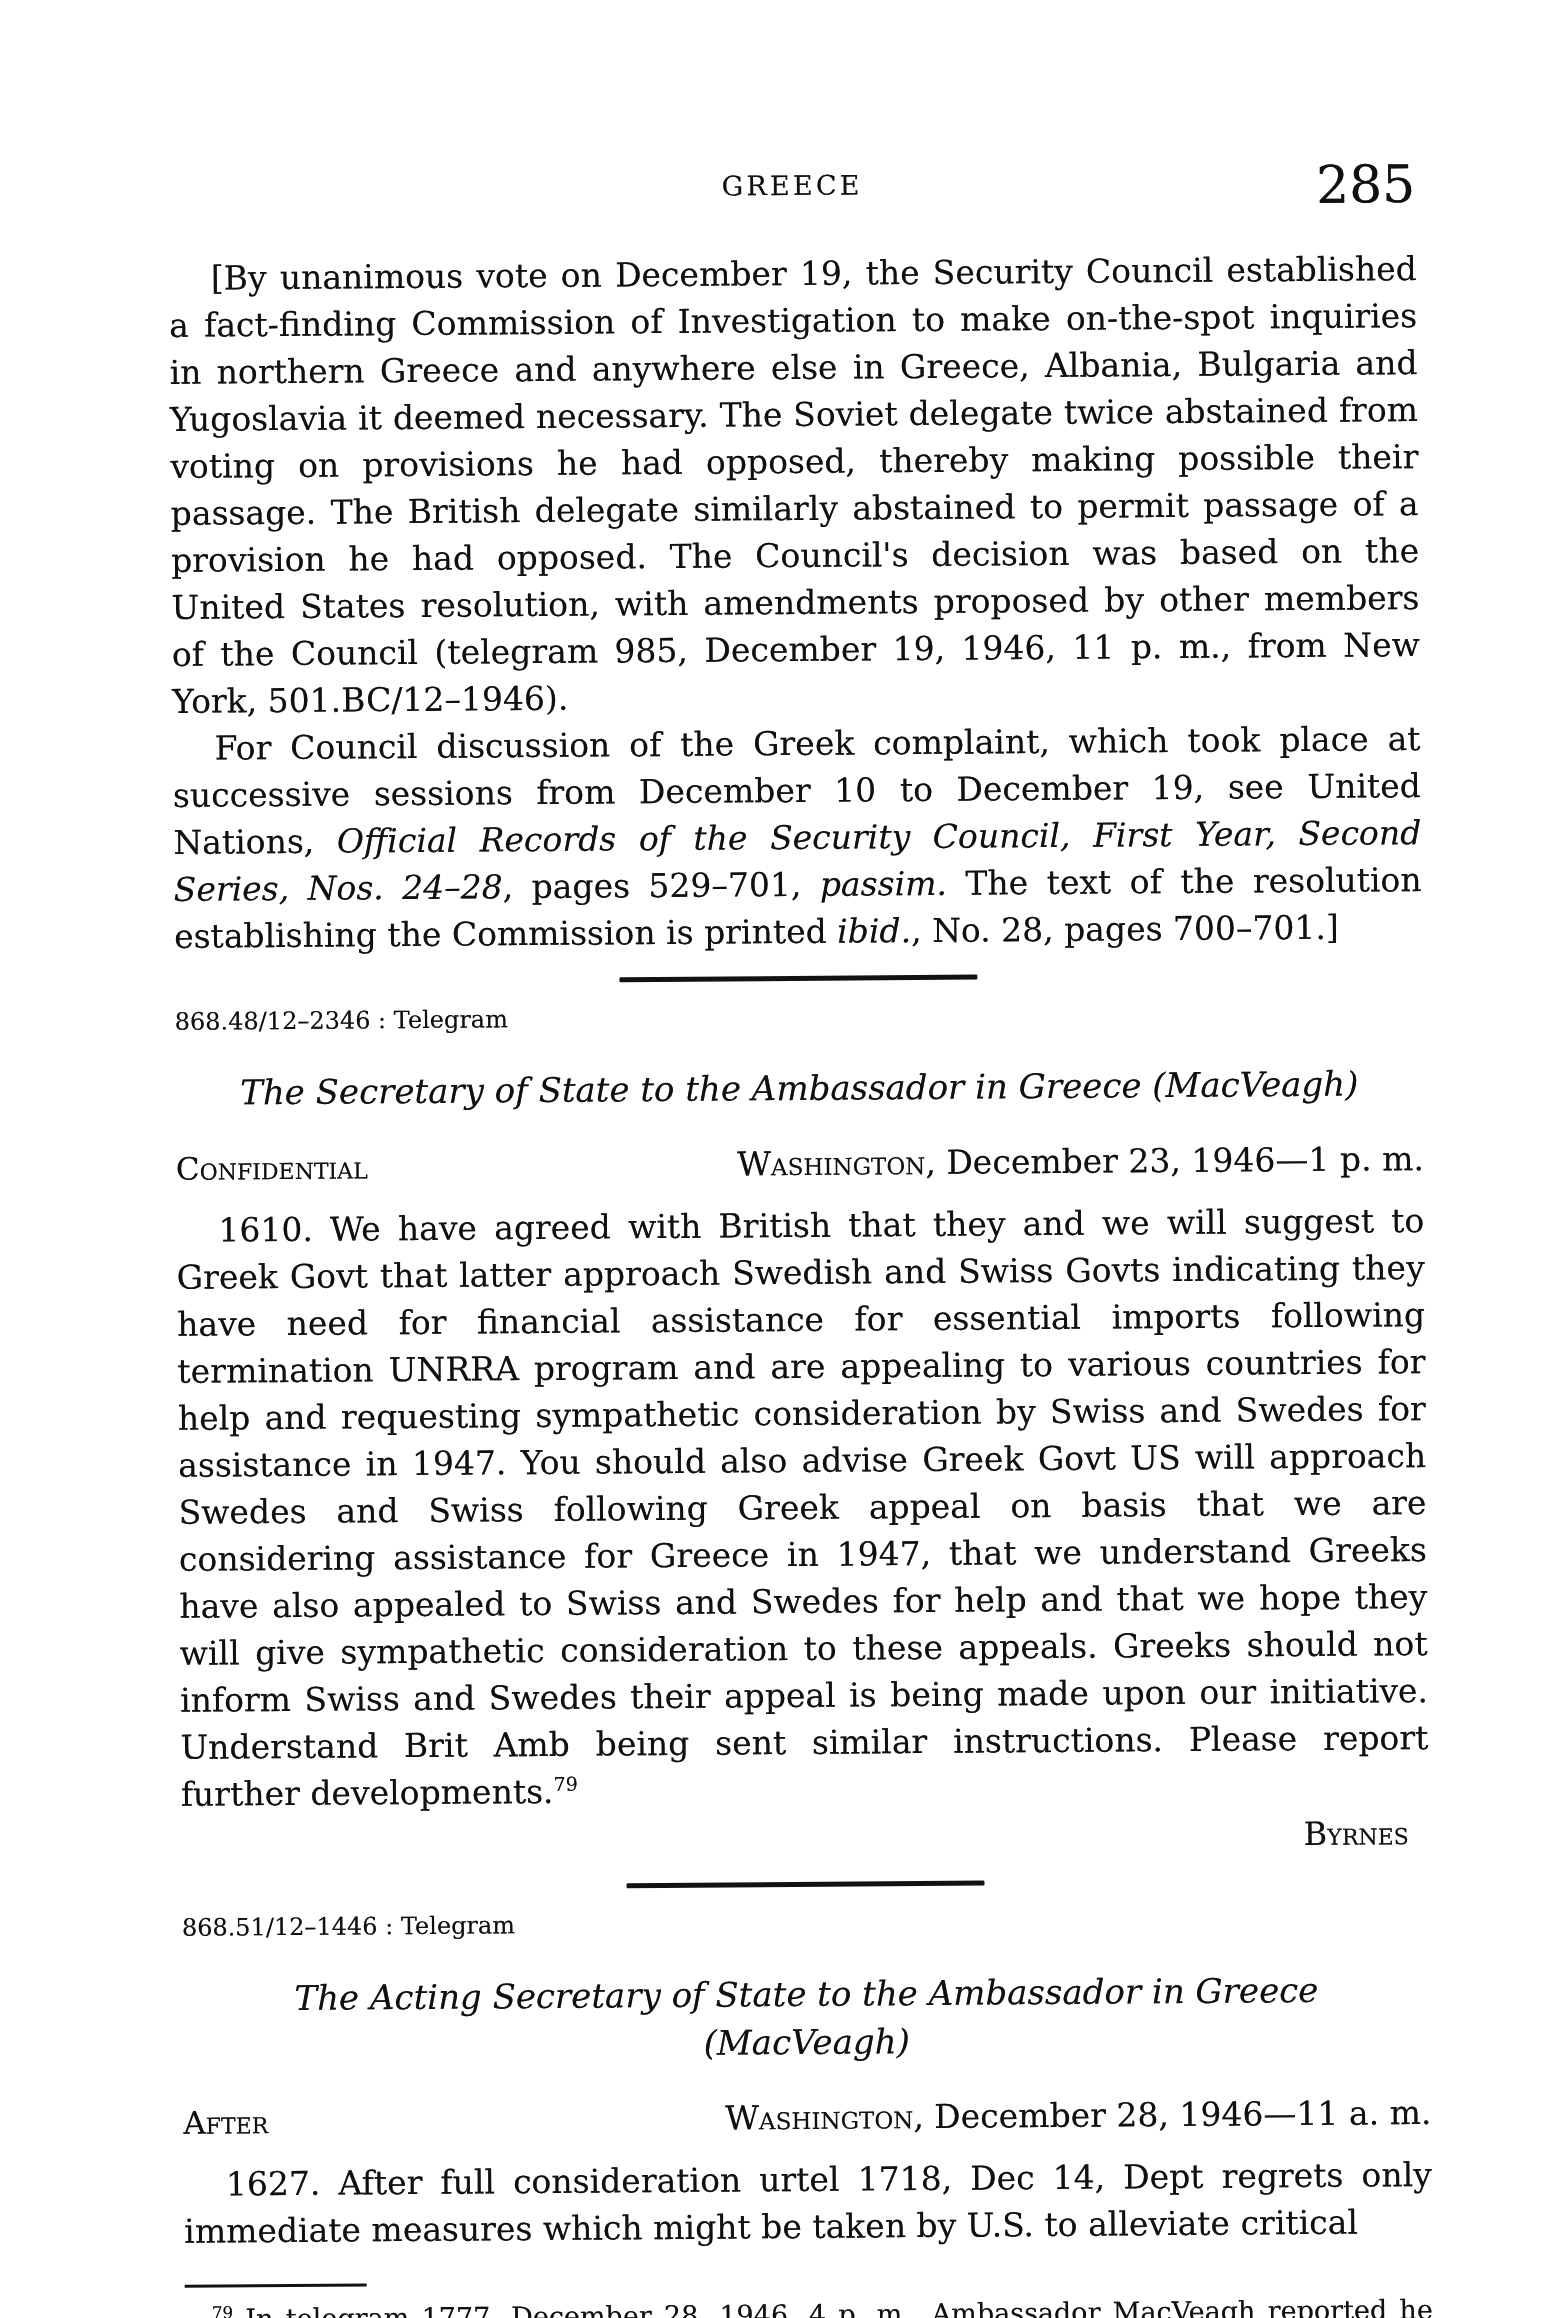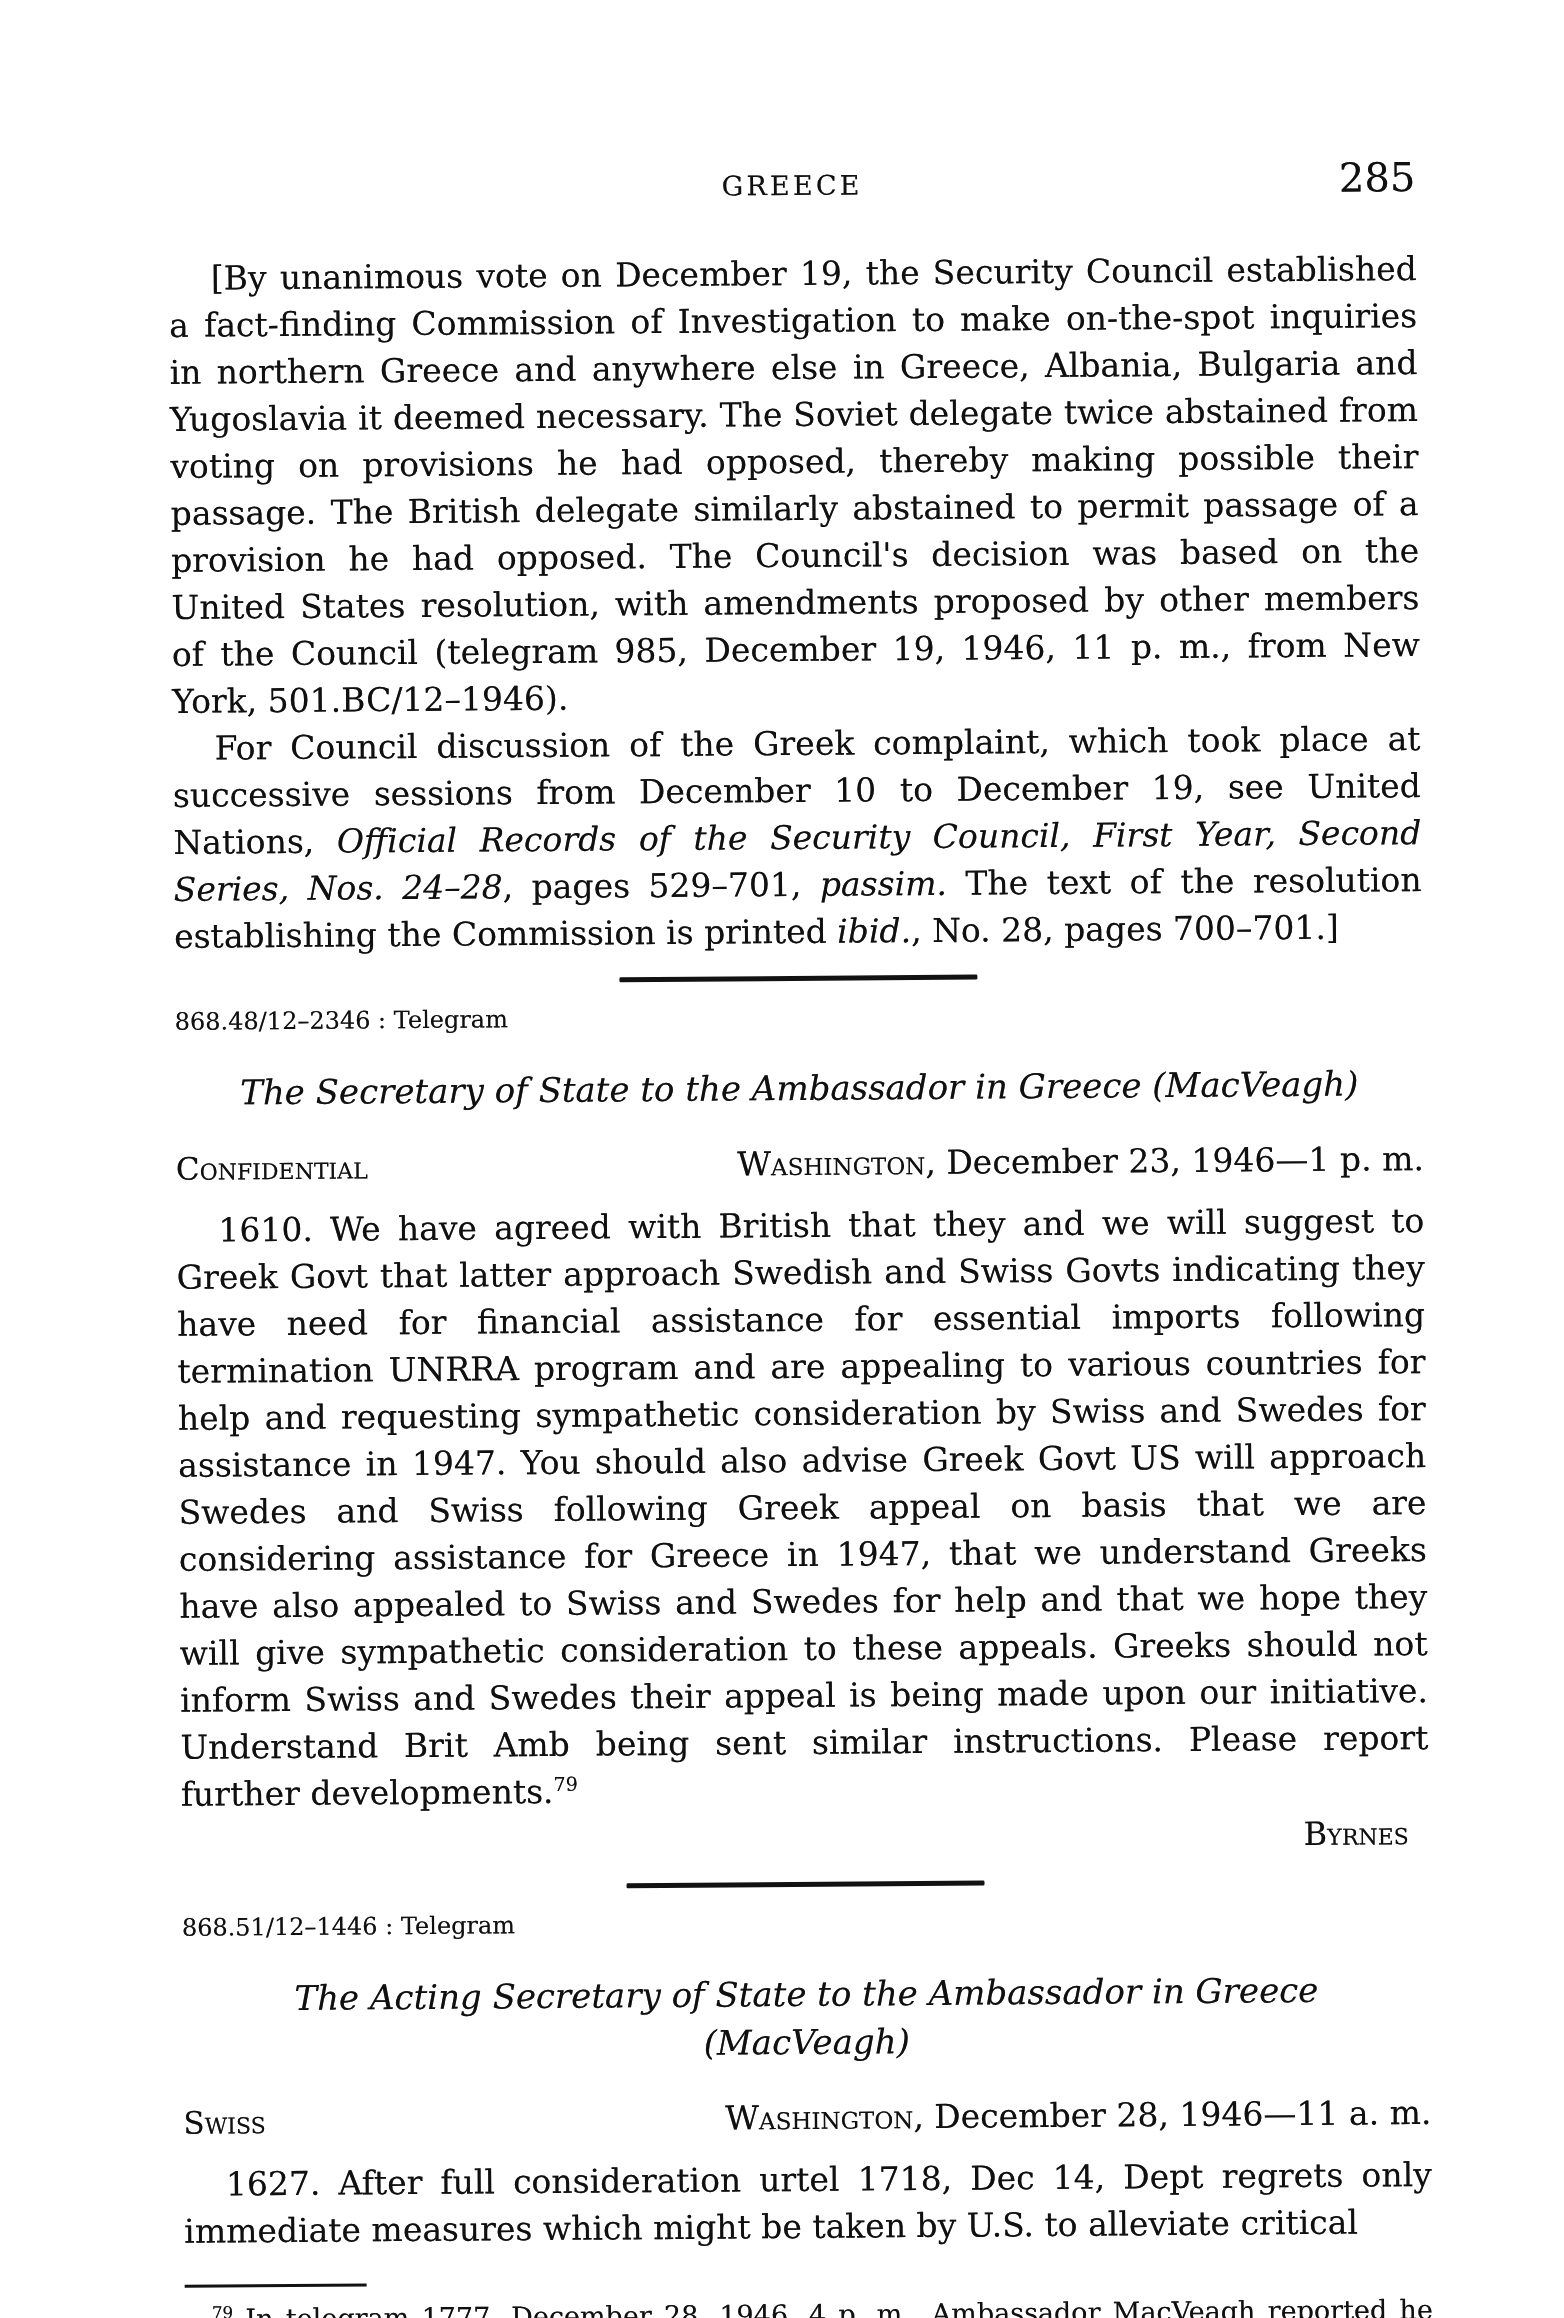--- a/index.html
+++ b/index.html
@@ -38,21 +38,21 @@
     left: 0; right: 0;
     text-align: center;
     font-size: 27px;
     letter-spacing: 3.2px;
     top: 8.3px;
   }
   .page-num {
     position: absolute;
     right: 0.9px;
     top: -2.8px;
-    font-size: 40px;
+    font-size: 52px;
   }
   .body-para {
     margin: 0;
     font-size: 33px;
     line-height: 47px;
     text-align: justify;
     text-indent: 42px;
   }
   .note-start { margin-top: 45px; }
   .it { font-style: italic; }
@@ -148,21 +148,21 @@
 
     <div class="section-rule"></div>
 
     <section>
       <p class="doc-ref">868.51/12–1446 : Telegram</p>
       <div class="doc-heading">
         <div>The Acting Secretary of State to the Ambassador in Greece</div>
         <div>(MacVeagh)</div>
       </div>
       <div class="dateline">
-        <span class="sc classification">Swiss</span>
+        <span class="sc classification">After</span>
         <span><span class="sc">Washington</span><span>, December 28, 1946—11 a. m.</span></span>
       </div>
       <p class="body-para tg-body"><span>1627. After full consideration urtel 1718, Dec 14, Dept regrets only immediate measures which might be taken by U.S. to alleviate critical</span></p>
     </section>
 
     <footer>
       <div class="footnote-rule"></div>
       <p class="footnote"><sup>79</sup><span> In telegram 1777, December 28, 1946, 4 p. m., Ambassador MacVeagh reported he had made suggestion as instructed in telegram 1610 to Acting Foreign Minister Stephanopoulos who promised to consider the matter but doubted whether the proposed appeal would succeed (868.48/12–2846).</span></p>
     </footer>
 

